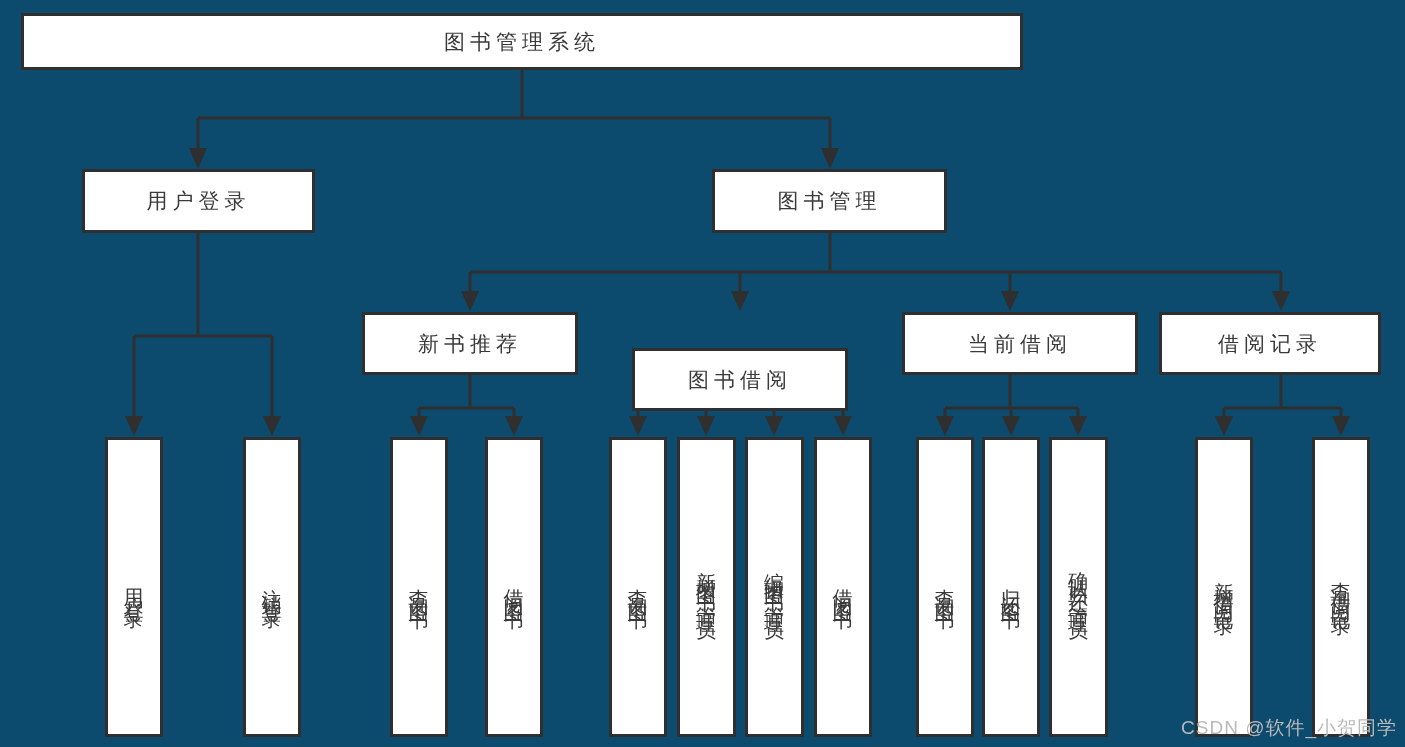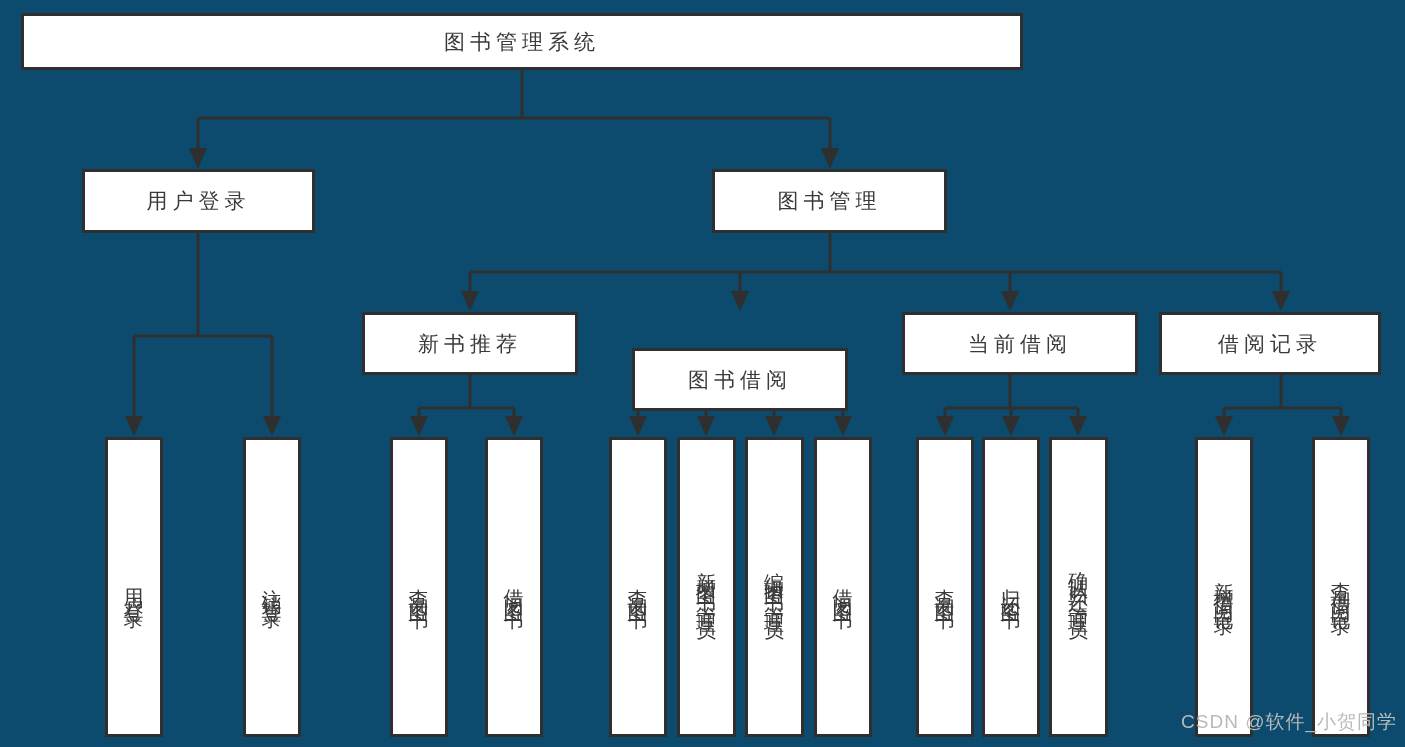--- a/index.html
+++ b/index.html
@@ -32,21 +32,21 @@
   .node.vertical span {
     writing-mode: vertical-rl;
     text-orientation: mixed;
     font-size: 20px;
     letter-spacing: 7px;
     line-height: 1;
   }
   .watermark {
     position: absolute;
     right: 8px;
-    bottom: 12px;
+    bottom: 6px;
     font-size: 19px;
     color: #b9b9b9;
     letter-spacing: 1px;
   }
 </style>
 </head>
 <body>
 
 <div class="stage">
 

